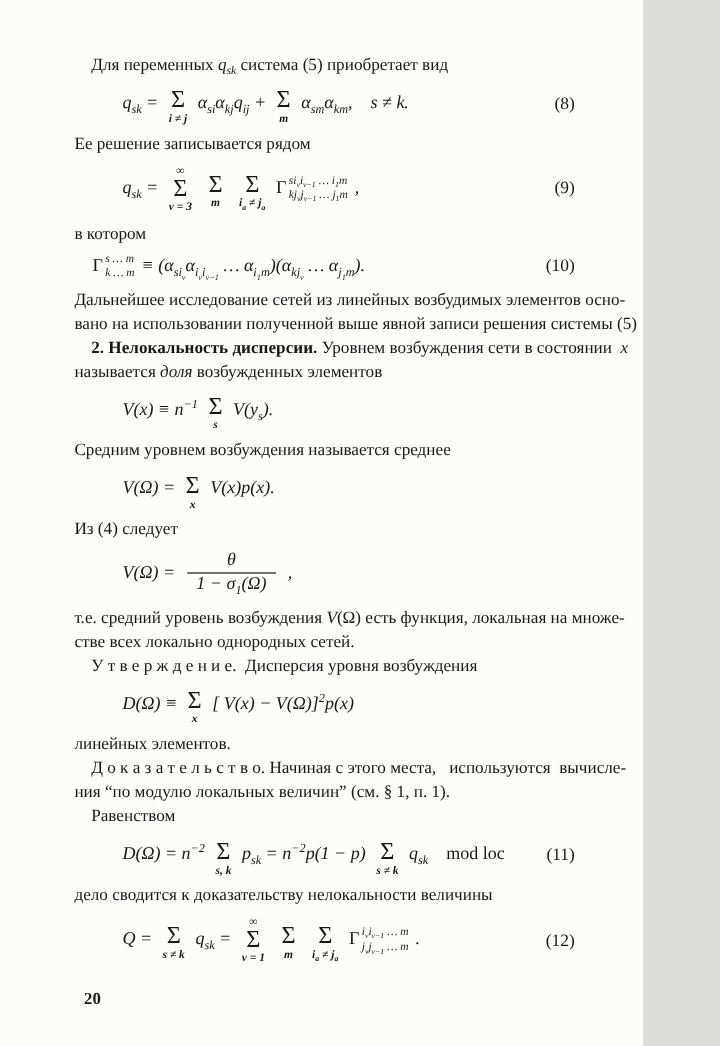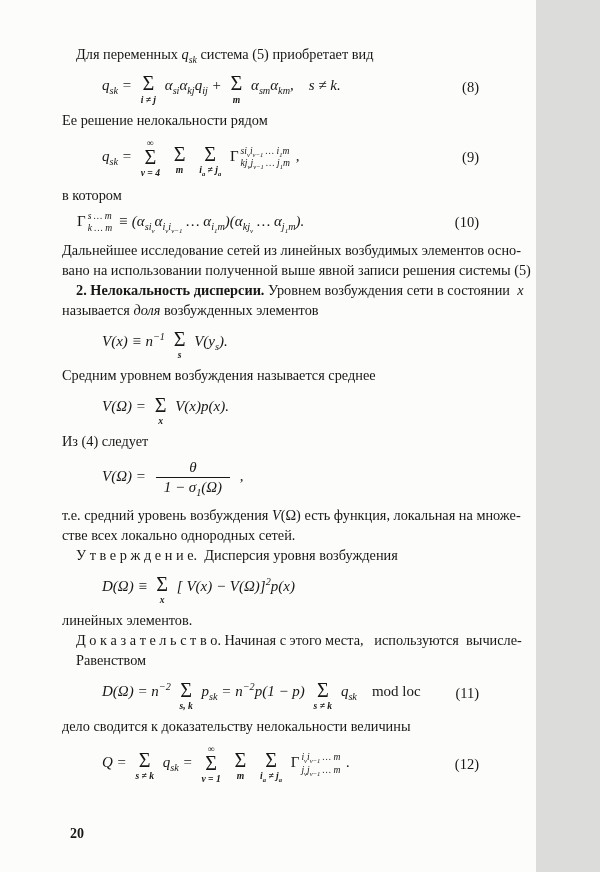--- a/index.html
+++ b/index.html
@@ -47,27 +47,27 @@
           <span class="msig">Σ</span>
           <span class="mlim">i ≠ j</span>
         </span> α<sub class="mscr">si</sub>α<sub class="mscr">kj</sub>q<sub class="mscr">ij</sub> + <span class="msum">
           <span class="mlim up none"></span>
           <span class="msig">Σ</span>
           <span class="mlim">m</span>
         </span> α<sub class="mscr">sm</sub>α<sub class="mscr">km</sub>, s ≠ k.</span>
     <span class="eq-num">(8)</span>
   </div>
 
-  <div class="line rich">Ее решение нелокальности рядом</div>
+  <div class="line rich">Ее решение записывается рядом</div>
 
   <div class="eq big">
     <span class="eq-body math">q<sub class="mscr">sk</sub> = <span class="msum">
           <span class="mlim up">∞</span>
           <span class="msig">Σ</span>
-          <span class="mlim">ν = 4</span>
+          <span class="mlim">ν = 3</span>
         </span> <span class="msum">
           <span class="mlim up none"></span>
           <span class="msig">Σ</span>
           <span class="mlim">m</span>
         </span> <span class="msum">
           <span class="mlim up none"></span>
           <span class="msig">Σ</span>
           <span class="mlim">i<sub class="mscr">a</sub> ≠ j<sub class="mscr">a</sub></span>
         </span> <span class="mrm">Γ</span><span class="mstack">
           <span class="mrow">si<sub class="mscr">ν</sub>i<sub class="mscr">ν−1</sub> … i<sub class="mscr">1</sub>m</span>
@@ -128,20 +128,21 @@
     <span class="eq-body math">D(Ω) ≡ <span class="msum">
           <span class="mlim up none"></span>
           <span class="msig">Σ</span>
           <span class="mlim">x</span>
         </span> [ V(x) − V(Ω)]<sup class="mscr">2</sup>p(x)</span>
   </div>
 
   <div class="line rich">линейных элементов.</div>
 
   <div class="line ind rich">Д о к а з а т е л ь с т в о. Начиная с этого места,  используются вычисле-</div>
+  <div class="line rich">ния “по модулю локальных величин” (см. § 1, п. 1).</div>
 
   <div class="line ind rich">Равенством</div>
 
   <div class="eq">
     <span class="eq-body math">D(Ω) = n<sup class="mscr">−2</sup> <span class="msum">
           <span class="mlim up none"></span>
           <span class="msig">Σ</span>
           <span class="mlim">s, k</span>
         </span> p<sub class="mscr">sk</sub> = n<sup class="mscr">−2</sup>p(1 − p) <span class="msum">
           <span class="mlim up none"></span>

